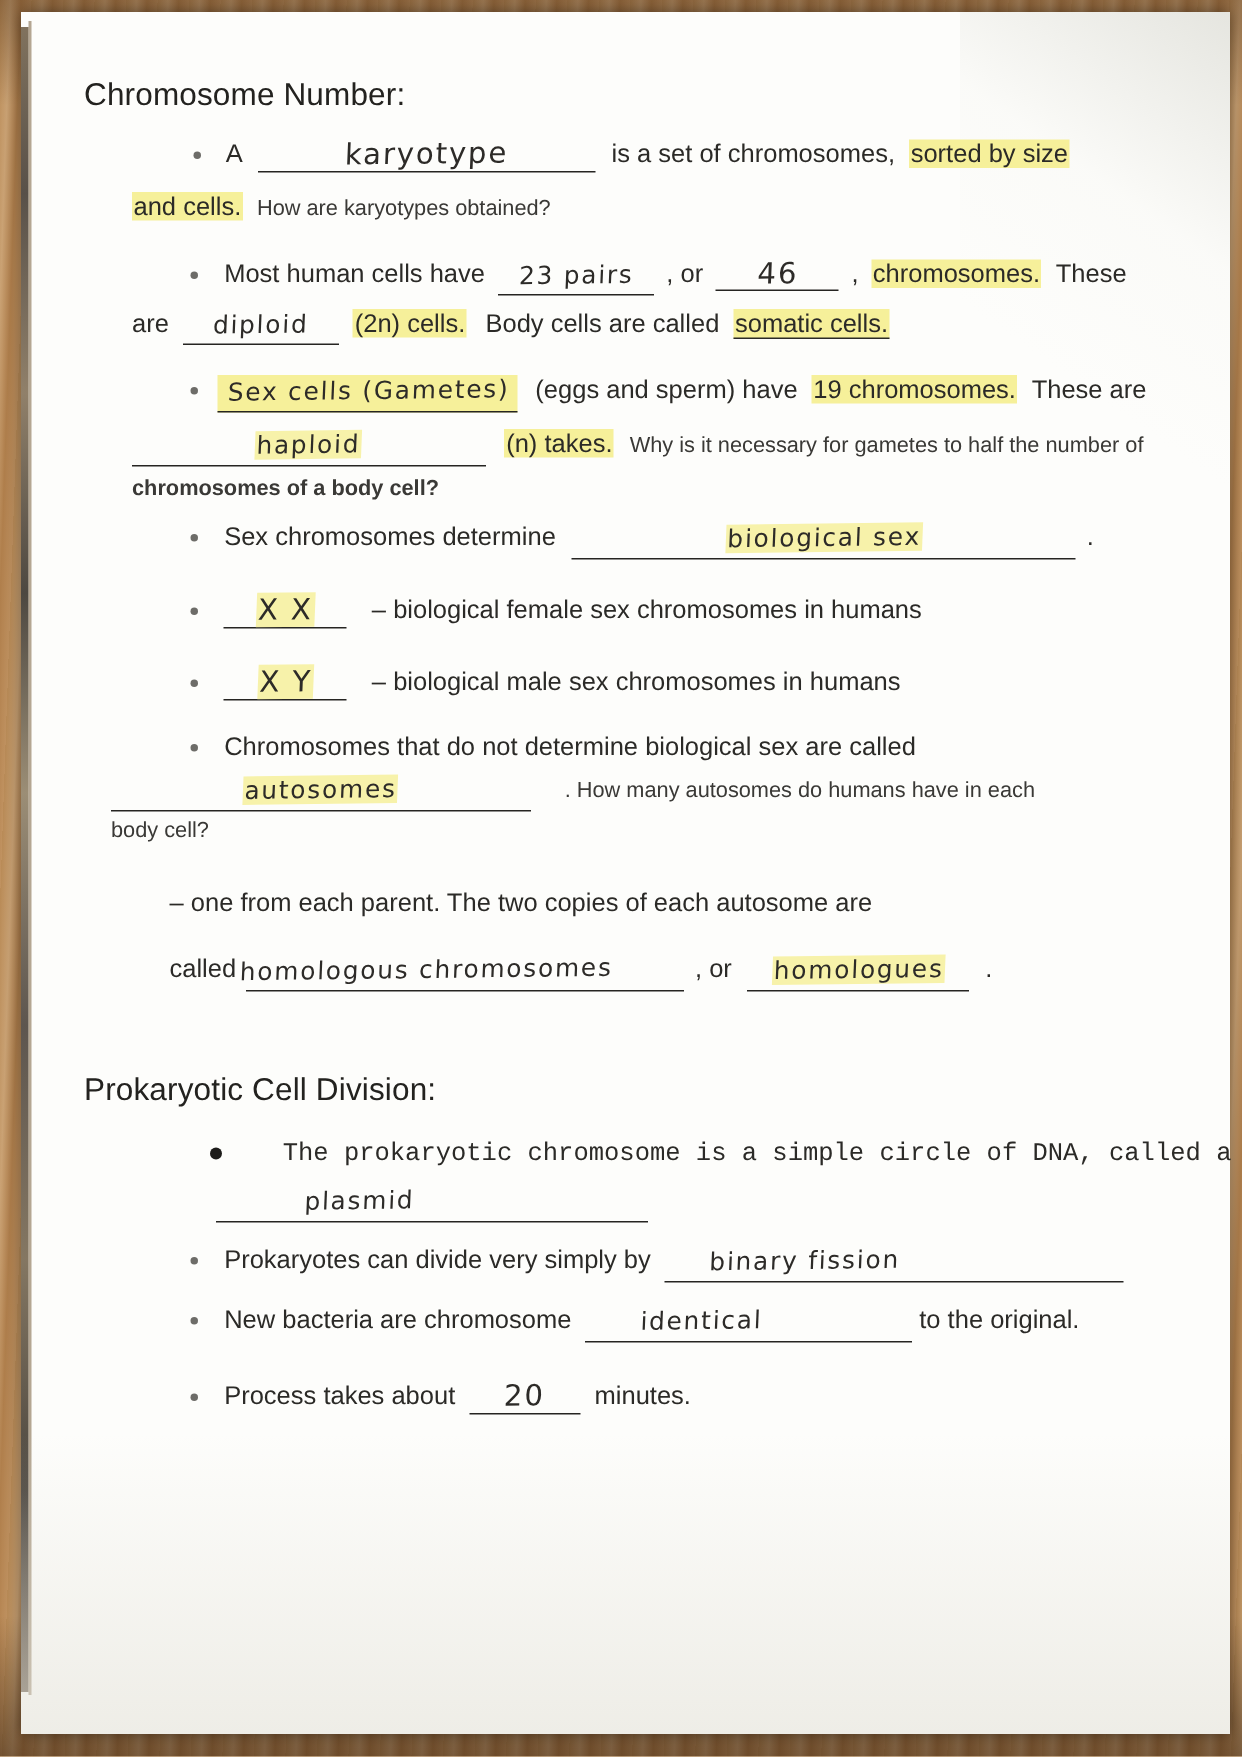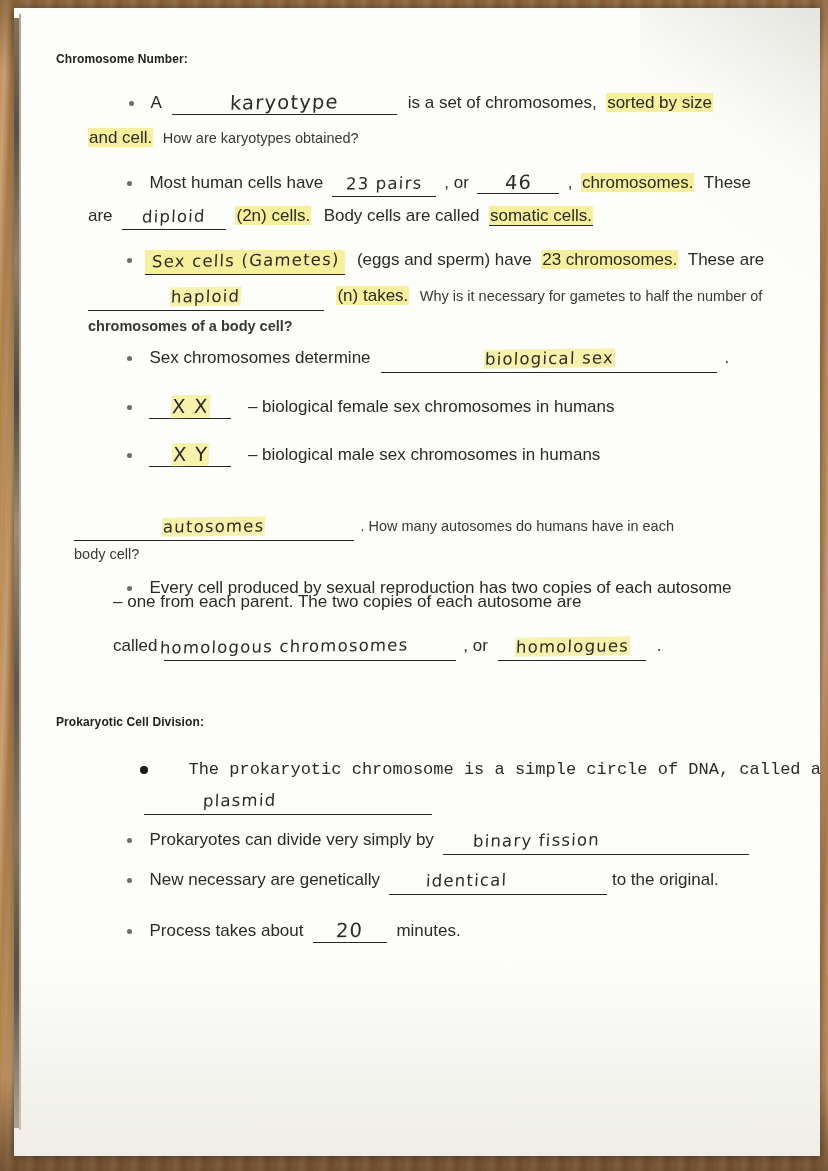--- a/index.html
+++ b/index.html
@@ -45,21 +45,21 @@
   }
   .edge-artifact2{
     position:absolute;left:5px;top:6px;width:2px;height:1116px;
     background:rgba(120,95,60,.55);
   }
 
   .content{position:absolute;left:0;top:0;width:806px;height:1148px;}
 
   
   .h-sec{
-    font-weight:bold;font-size:12px;color:#23221f;
+    font-weight:normal;font-size:21px;color:#23221f;
     letter-spacing:.1px;
   }
   .body-t{ font-size:17px;color:#2b2a27; }
   .small-t{ font-size:14.5px;color:#3a3936; }
 
   .hl{ background:#f6f09a; padding:0 1px; }
   .hl-soft{ background:#f7f2aa; padding:0 1px; }
   .uline{ border-bottom:1.6px solid #2b2a27; }
 
   
@@ -110,21 +110,21 @@
     <div class="row nowrap" style="left:115px;top:82px;">
       <span class="bullet-dot"></span>
       <span class="body-t" style="margin-left:10px;">A</span>
       <span class="blank" style="width:225px;height:24px;margin:0 6px;">
         <span class="hw hw-lg">karyotype</span>
       </span>
       <span class="body-t">is a set of chromosomes,</span>
       <span class="body-t hl" style="margin-left:5px;">sorted by size</span>
     </div>
     <div class="row nowrap" style="left:74px;top:120px;">
-      <span class="body-t hl">and cell.</span>
+      <span class="body-t hl">and cells.</span>
       <span class="small-t" style="margin-left:5px;">How are karyotypes obtained?</span>
     </div>
 
     <div class="row nowrap" style="left:113px;top:162px;">
       <span class="bullet-dot"></span>
       <span class="body-t" style="margin-left:11px;">Most human cells have</span>
       <span class="blank" style="width:104px;height:23px;margin:0 4px;">
         <span class="hw hw-sm">23 pairs</span>
       </span>
       <span class="body-t">, or</span>
@@ -144,21 +144,21 @@
       <span class="body-t" style="margin-left:8px;">Body cells are called</span>
       <span class="body-t hl uline" style="margin-left:5px;">somatic cells.</span>
     </div>
 
     <div class="row nowrap" style="left:113px;top:242px;">
       <span class="bullet-dot"></span>
       <span class="blank hl" style="width:198px;height:24px;margin-left:7px;">
         <span class="hw hw-sm">Sex cells (Gametes)</span>
       </span>
       <span class="body-t" style="margin-left:7px;">(eggs and sperm) have</span>
-      <span class="body-t hl" style="margin-left:5px;">23 chromosomes.</span>
+      <span class="body-t hl" style="margin-left:5px;">19 chromosomes.</span>
       <span class="body-t" style="margin-left:5px;">These are</span>
     </div>
     <div class="row nowrap" style="left:74px;top:278px;">
       <span class="blank" style="width:236px;height:24px;">
         <span class="hw hl-soft hw-sm">haploid</span>
       </span>
       <span class="body-t hl" style="margin-left:8px;">(n) takes.</span>
       <span class="small-t" style="margin-left:6px;">Why is it necessary for gametes to half the number of</span>
     </div>
     <div class="row small-t" style="left:74px;top:310px;font-weight:bold;">chromosomes of a body cell?</div>
@@ -181,32 +181,32 @@
     </div>
 
     <div class="row nowrap" style="left:113px;top:434px;">
       <span class="bullet-dot"></span>
       <span class="blank" style="width:82px;height:24px;margin-left:11px;">
         <span class="hw hl-soft hw-lg">X Y</span>
       </span>
       <span class="body-t" style="margin-left:12px;">– biological male sex chromosomes in humans</span>
     </div>
 
+    <div class="row nowrap" style="left:113px;top:480px;">
+      <span class="bullet-dot"></span>
+      <span class="body-t" style="margin-left:11px;">Chromosomes that do not determine biological sex are called</span>
+    </div>
     <div class="row nowrap" style="left:60px;top:508px;">
       <span class="blank" style="width:280px;height:24px;">
         <span class="hw hl-soft hw-sm">autosomes</span>
       </span>
-      <span class="small-t" style="margin-left:2px;">. How many autosomes do humans have in each</span>
+      <span class="small-t" style="margin-left:18px;">. How many autosomes do humans have in each</span>
     </div>
     <div class="row small-t" style="left:60px;top:538px;">body cell?</div>
 
-    <div class="row nowrap" style="left:113px;top:570px;">
-      <span class="bullet-dot"></span>
-      <span class="body-t" style="margin-left:11px;">Every cell produced by sexual reproduction has two copies of each autosome</span>
-    </div>
     <div class="row body-t" style="left:99px;top:584px;">– one from each parent. The two copies of each autosome are</div>
     <div class="row nowrap" style="left:99px;top:628px;">
       <span class="body-t">called</span>
       <span class="blank" style="width:292px;height:24px;margin-left:2px;">
         <span class="hw hw-sm" style="position:relative;left:-26px;">homologous chromosomes</span>
       </span>
       <span class="body-t" style="margin-left:3px;">, or</span>
       <span class="blank" style="width:148px;height:24px;margin-left:6px;">
         <span class="hw hl-soft hw-sm">homologues</span>
       </span>
@@ -228,21 +228,21 @@
     <div class="row nowrap" style="left:113px;top:822px;">
       <span class="bullet-dot"></span>
       <span class="body-t" style="margin-left:11px;">Prokaryotes can divide very simply by</span>
       <span class="blank" style="width:306px;height:24px;margin-left:5px;">
         <span class="hw hw-sm" style="position:relative;left:-60px;">binary fission</span>
       </span>
     </div>
 
     <div class="row nowrap" style="left:113px;top:862px;">
       <span class="bullet-dot"></span>
-      <span class="body-t" style="margin-left:11px;">New necessary are genetically</span>
+      <span class="body-t" style="margin-left:11px;">New bacteria are chromosome</span>
       <span class="blank" style="width:218px;height:24px;margin-left:5px;">
         <span class="hw hw-sm" style="position:relative;left:-32px;">identical</span>
       </span>
       <span class="body-t">to the original.</span>
     </div>
 
     <div class="row nowrap" style="left:113px;top:910px;">
       <span class="bullet-dot"></span>
       <span class="body-t" style="margin-left:11px;">Process takes about</span>
       <span class="blank" style="width:74px;height:24px;margin:0 5px;">

